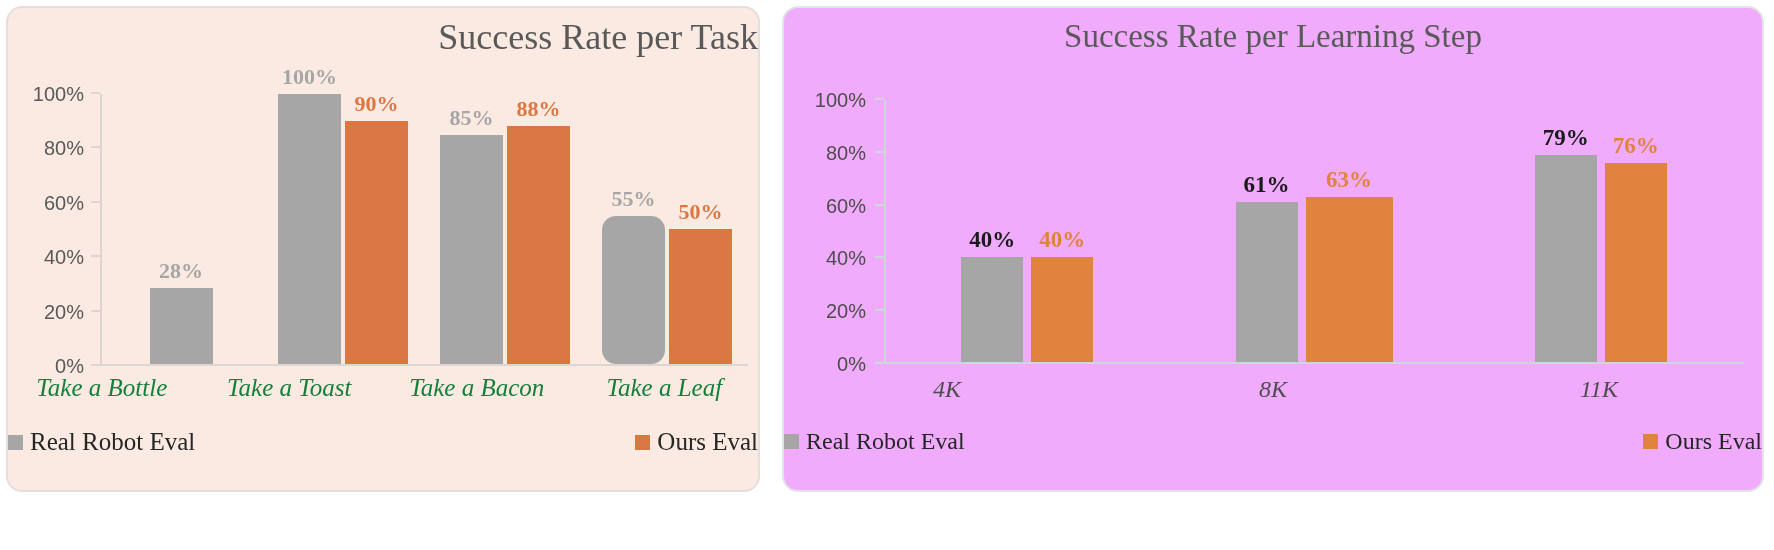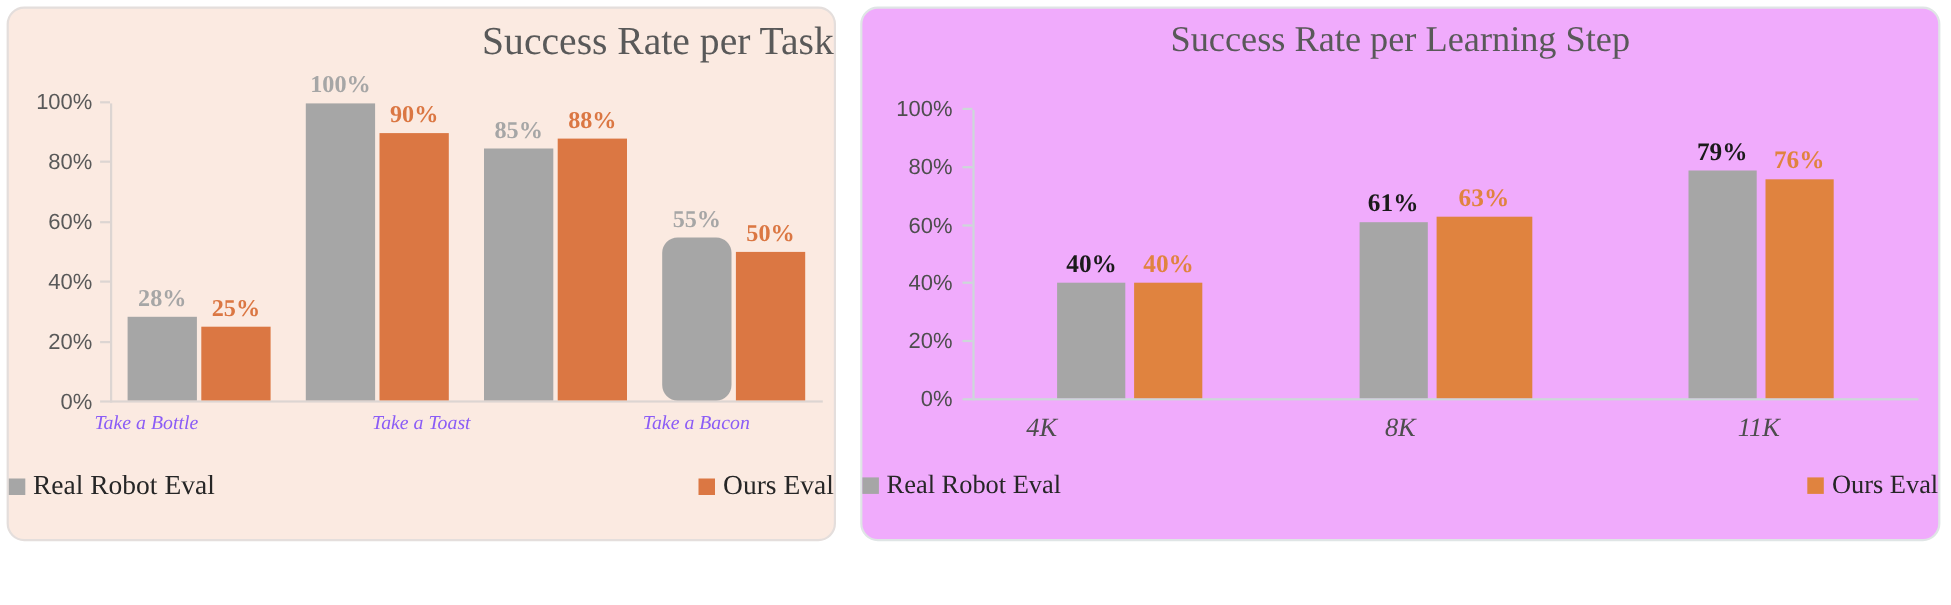--- a/index.html
+++ b/index.html
@@ -58,21 +58,21 @@
   .panel.left .bar.gray .dlabel{color:#a6a6a6;}
   .panel.left .bar.orange .dlabel{color:#db7743;}
   .panel.right .dlabel{font-size:23px;}
   .panel.right .bar.gray .dlabel{color:#1a1a1a;text-align:center;}
   .panel.right .bar.orange .dlabel{color:#e0833f;}
 
   .xcats{position:absolute;left:0;right:0;display:flex;}
   .panel.left .xcats{top:366px;}
   .panel.right .xcats{top:368px;}
   .xcat{flex:1 1 0;text-align:center;font-family:"Liberation Serif",serif;
-        font-style:italic;font-size:18px;color:#8b5cf6;}
+        font-style:italic;font-size:25px;color:#15803d;}
   .panel.right .xcat{font-size:24px;color:#4d4d4d;}
 
   .legend{position:absolute;left:0;right:0;display:flex;justify-content:space-between;
           align-items:center;gap:26px;}
   .panel.left .legend{top:420px;}
   .panel.right .legend{top:420px;}
   .legend-item{display:flex;align-items:center;gap:7px;}
   .swatch{width:15px;height:15px;display:inline-block;}
   .swatch.gray{background:#a6a6a6;}
   .panel.left .swatch.orange{background:#db7743;}
@@ -102,23 +102,20 @@
           <div class="tick" style="bottom: 80%;"></div>
           <div class="ylabel" style="bottom: calc(80% + 0px); top: auto; transform: translateY(50%);">80%</div>
           <div class="tick" style="bottom: 100%;"></div>
           <div class="ylabel" style="bottom: calc(100% + 0px); top: auto; transform: translateY(50%);">100%</div>
         </div>
       <div class="groups" id="groups-left">
           <div class="group">
             <div class="bar gray" style="height: 28%;">
               <span class="dlabel">28%</span>
             </div>
-            <div class="bar orange" style="height: 25%;">
-              <span class="dlabel">25%</span>
-            </div>
           </div>
           <div class="group">
             <div class="bar gray" style="height: 100%;">
               <span class="dlabel">100%</span>
             </div>
             <div class="bar orange" style="height: 90%;">
               <span class="dlabel">90%</span>
             </div>
           </div>
           <div class="group">
@@ -136,20 +133,21 @@
             <div class="bar orange" style="height: 50%;">
               <span class="dlabel">50%</span>
             </div>
           </div>
         </div>
     </div>
     <div class="xcats" id="xcats-left">
         <div class="xcat">Take a Bottle</div>
         <div class="xcat">Take a Toast</div>
         <div class="xcat">Take a Bacon</div>
+        <div class="xcat">Take a Leaf</div>
       </div>
     <div class="legend" id="legend-left">
         <div class="legend-item">
           <span class="swatch gray"></span>
           <span class="legend-text">Real Robot Eval</span>
         </div>
         <div class="legend-item">
           <span class="swatch orange"></span>
           <span class="legend-text">Ours Eval</span>
         </div>

